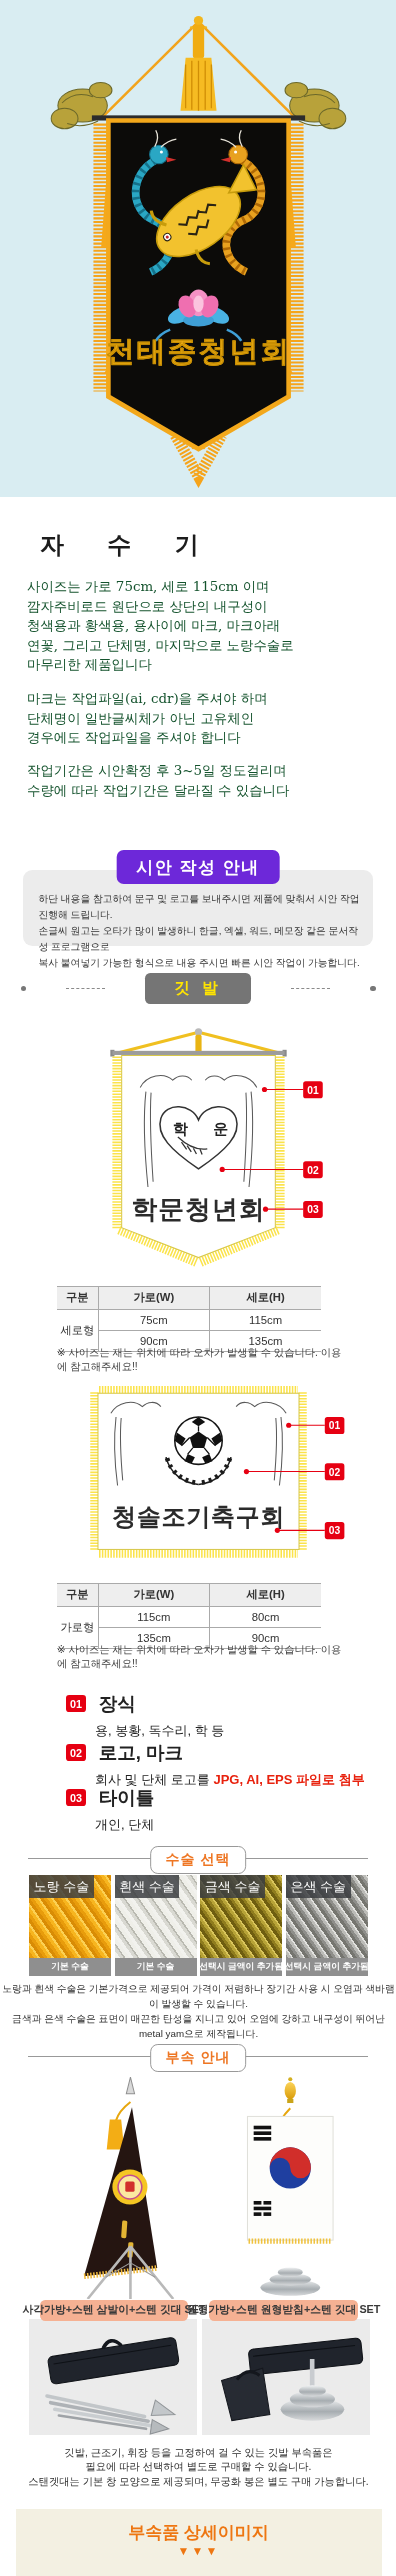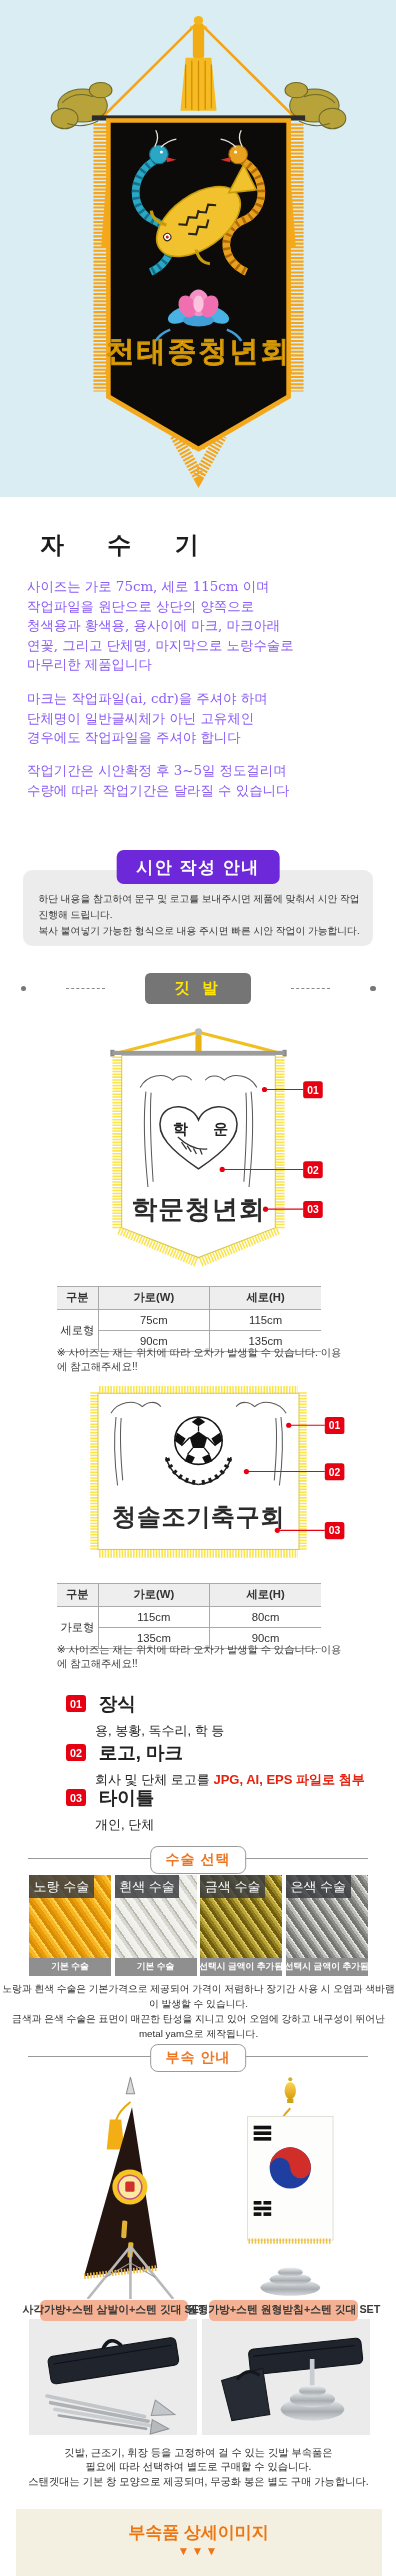--- a/index.html
+++ b/index.html
@@ -7,21 +7,21 @@
         font-family:"Liberation Sans","DejaVu Sans",sans-serif;overflow:hidden;}
   .abs{position:absolute;}
 
   
   .hero{top:0;left:0;width:397px;height:497px;background:#d9edf2;}
 
   
   .intro-title{top:529px;left:40px;font-family:"DejaVu Serif","Liberation Serif",serif;
     font-size:24px;font-weight:bold;color:#1c1c1c;letter-spacing:17.5px;}
   .intro-p{left:27px;width:361px;font-family:"DejaVu Serif","Liberation Serif",serif;
-    font-size:13.4px;line-height:19.6px;color:#8b5cf6;}
+    font-size:13.4px;line-height:19.6px;color:#14532d;}
   .p1{top:577px;} .p2{top:689px;} .p3{top:761px;}
 
   
   .notice-box{top:870px;left:23px;width:350px;height:76px;background:#ececec;border-radius:9.3px;}
   .notice-btn{top:850px;left:198px;transform:translateX(-50%);background:#6d28d9;color:#fff;
     font-size:17px;font-weight:bold;padding:5.7px 19.6px;border-radius:7px;letter-spacing:1.5px;white-space:nowrap;}
   .notice-lines{top:890px;left:39px;width:325px;font-size:9.8px;line-height:16px;color:#333;}
 
   
   .dash-wrap{left:20.6px;width:355px;height:27px;display:flex;align-items:center;}
@@ -200,38 +200,39 @@
         <ellipse cx="407" cy="595" rx="16" ry="22" fill="#ef6fb0" transform="rotate(22 407 595)"></ellipse>
         <ellipse cx="385" cy="590" rx="10" ry="16" fill="#fbc3de"></ellipse>
         <path d="M330,640 q-20,8 -28,22 M440,640 q20,8 28,22" stroke="#3f9fd6" stroke-width="5" fill="none"></path>
       </g>
 
       <text x="385" y="700" text-anchor="middle" font-size="56" font-weight="bold" fill="#f5b31a" stroke="#c98f03" stroke-width="1" letter-spacing="4">천태종청년회</text>
     </svg>
   </div>
   <div class="abs intro-p p1">
     <div>사이즈는 가로 75cm, 세로 115cm 이며</div>
-    <div>작업파일을 원단으로 상단의 양쪽으로</div>
+    <div>깜자주비로드 원단으로 상단의 내구성이</div>
     <div>청색용과 황색용, 용사이에 마크, 마크아래</div>
     <div>연꽃, 그리고 단체명, 마지막으로 노랑수술로</div>
     <div>마무리한 제품입니다</div>
   </div>
   <div class="abs intro-p p2">
     <div>마크는 작업파일(ai, cdr)을 주셔야 하며</div>
     <div>단체명이 일반글씨체가 아닌 고유체인</div>
     <div>경우에도 작업파일을 주셔야 합니다</div>
   </div>
   <div class="abs intro-p p3">
     <div>작업기간은 시안확정 후 3~5일 정도걸리며</div>
     <div>수량에 따라 작업기간은 달라질 수 있습니다</div>
   </div>
 
   <div class="abs notice-box">
     <div class="abs notice-lines" style="top:20.6px;left:15.5px;">
       <div>하단 내용을 참고하여 문구 및 로고를 보내주시면 제품에 맞춰서 시안 작업 진행해 드립니다.</div>
+      <div>손글씨 원고는 오타가 많이 발생하니 한글, 엑셀, 워드, 메모장 같은 문서작성 프로그램으로</div>
       <div>복사 붙여넣기 가능한 형식으로 내용 주시면 빠른 시안 작업이 가능합니다.</div>
     </div>
   </div>
   <div class="abs notice-btn">시안 작성 안내</div>
 
   <div class="abs dash-wrap hdr-flag">
     <span class="enddot"></span>
     <span class="dline"></span>
     <span class="dash-box">깃 발</span>
     <span class="dline"></span>

